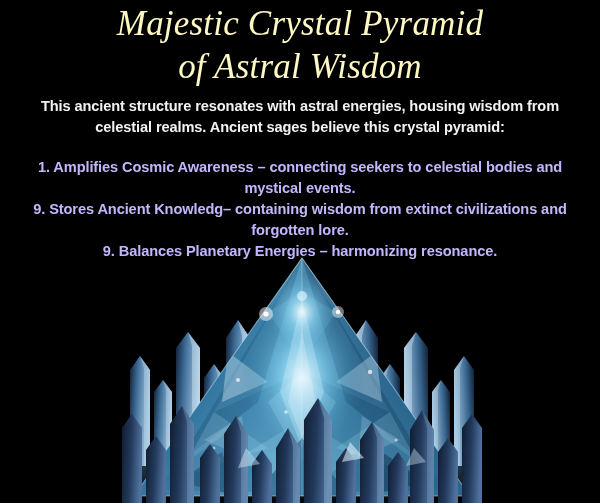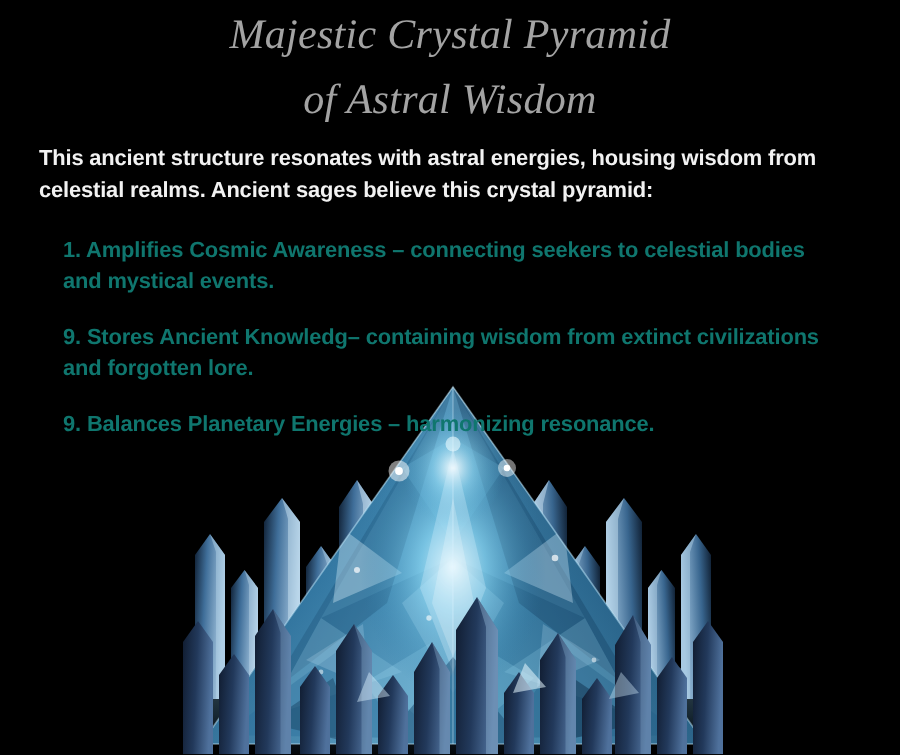--- a/index.html
+++ b/index.html
@@ -22,33 +22,34 @@
     top: 2px;
     left: 0;
     width: 600px;
     text-align: center;
     z-index: 5;
   }
   .title-line {
     font-family: "Liberation Serif", "DejaVu Serif", serif;
     font-style: italic;
     font-weight: 400;
-    font-size: 28px;
+    font-size: 35px;
     line-height: 43px;
-    color: #a3a3a3;
+    color: #fef9c3;
     letter-spacing: 0.2px;
     white-space: nowrap;
   }
 
   
   .body-block {
     position: absolute;
     top: 96px;
     left: 26px;
     width: 548px;
+    text-align: center;
     z-index: 5;
   }
   .intro {
     font-family: "Liberation Sans", sans-serif;
     font-weight: 700;
     font-size: 14.6px;
     line-height: 21px;
     color: #f2f2f2;
     margin: 0;
     letter-spacing: -0.1px;
@@ -57,22 +58,22 @@
     list-style: none;
     margin: 0;
     padding: 0;
     margin-top: 19px;
   }
   .list-item {
     font-family: "Liberation Sans", sans-serif;
     font-weight: 700;
     font-size: 14.6px;
     line-height: 21px;
-    color: #0f766e;
-    margin: 16px;
+    color: #c4b5fd;
+    margin: 0;
     letter-spacing: -0.1px;
   }
 
   
   .artwork {
     position: absolute;
     left: 118px;
     top: 252px;
     width: 368px;
     height: 251px;

